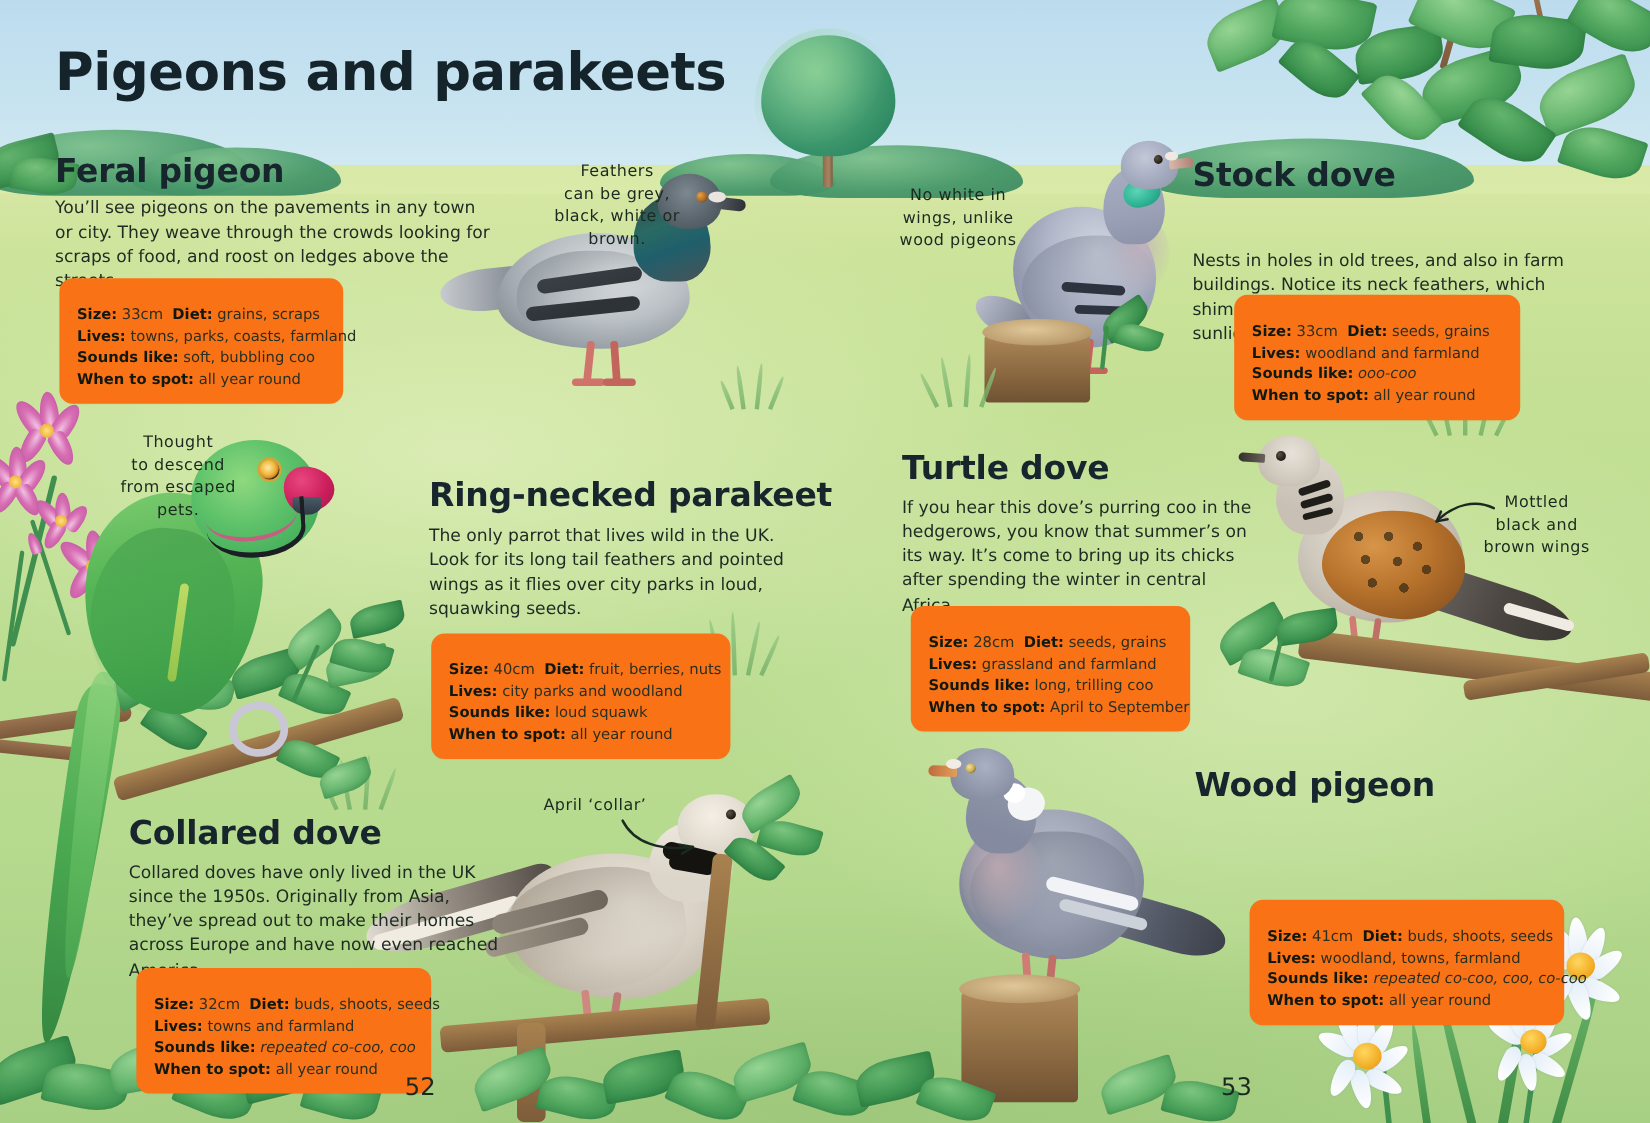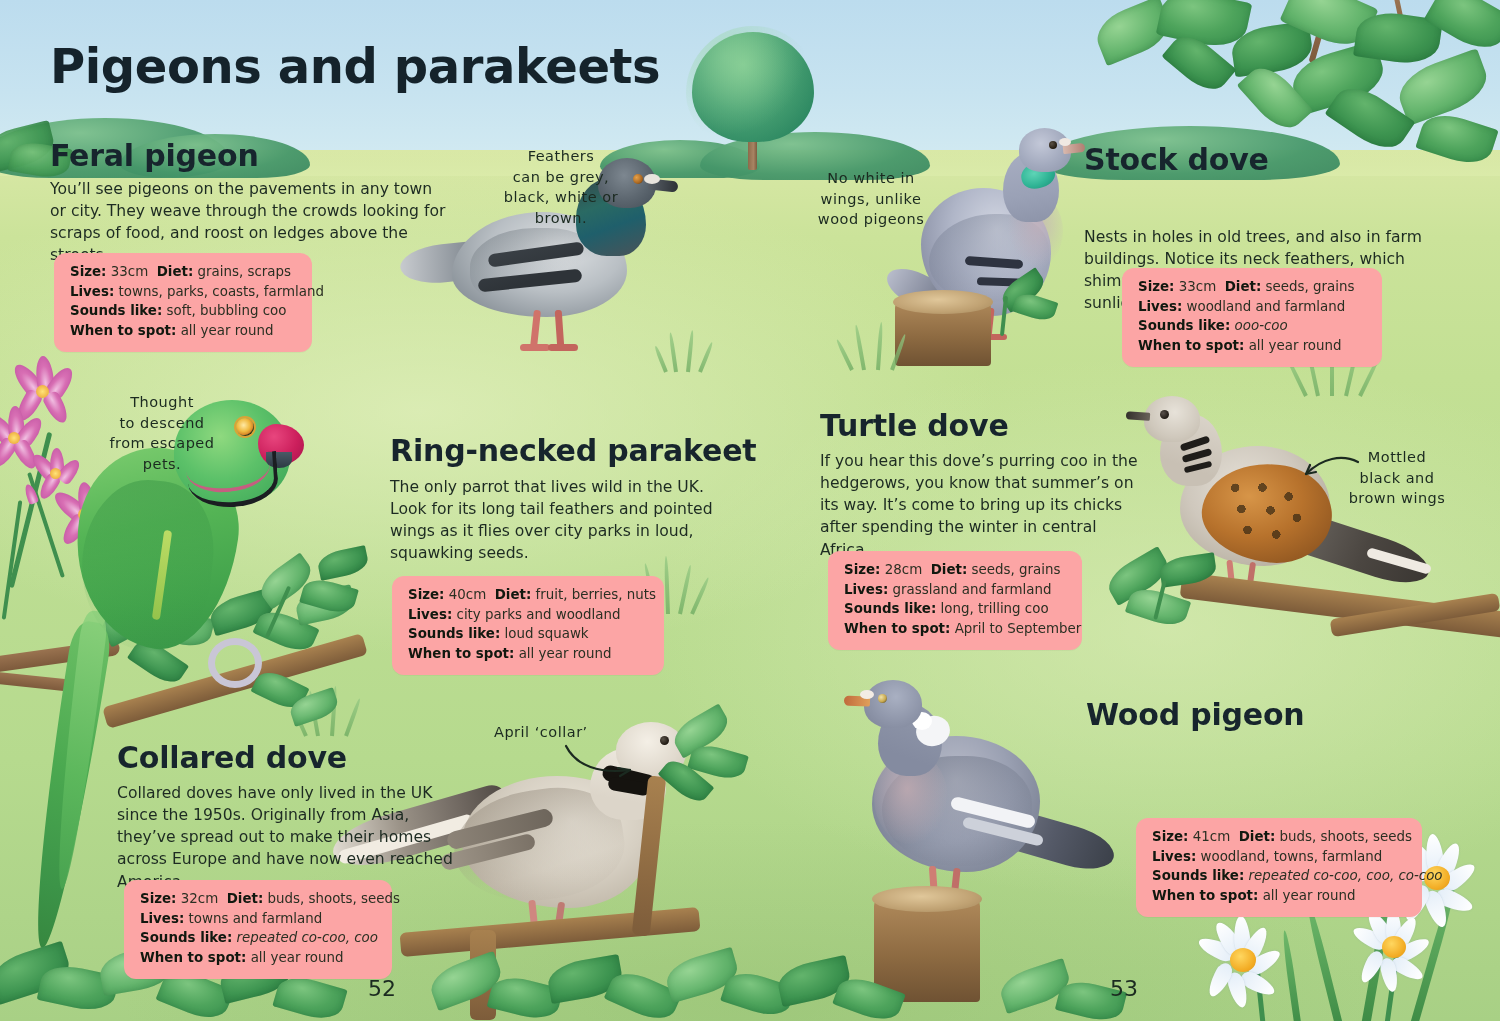--- a/index.html
+++ b/index.html
@@ -41,22 +41,22 @@
   .tree-crown:after{content:"";position:absolute;inset:-6px;border-radius:inherit;
        background:radial-gradient(circle at 30% 25%,rgba(150,214,160,.5),rgba(60,150,100,0) 60%);}
 
   
   .page-title{position:absolute;left:50px;top:38px;font-size:48px;font-weight:600;
        color:#15232b;letter-spacing:-.4px;font-family:"DejaVu Sans",sans-serif;}
   .bird-title{position:absolute;font-size:30px;font-weight:600;color:#17252d;letter-spacing:-.2px;}
   .bird-desc{position:absolute;font-size:15.6px;line-height:1.42;color:#1d2b22;}
 
   
-  .factbox{position:absolute;background:#fca5a5;border-radius:12px;
-       padding:9px 16px 12px 16px;box-shadow:0 1px 0 rgba(0,0,0,.03);}
+  .factbox{position:absolute;background:#f97316;border-radius:12px;
+       padding:24px 16px 12px 16px;box-shadow:0 1px 0 rgba(0,0,0,.03);}
   .factbox .row{font-size:13.4px;line-height:1.46;color:#2a2f22;white-space:nowrap;}
   .factbox .lab{font-weight:700;color:#11180f;}
   .factbox .ital{font-style:italic;}
 
   
   .callout{position:absolute;font-size:14.5px;line-height:1.42;color:#1b2a20;
        text-align:center;font-family:"DejaVu Sans",sans-serif;letter-spacing:.5px;}
 
   
   .pageno{position:absolute;font-size:22px;color:#1b2a20;}

